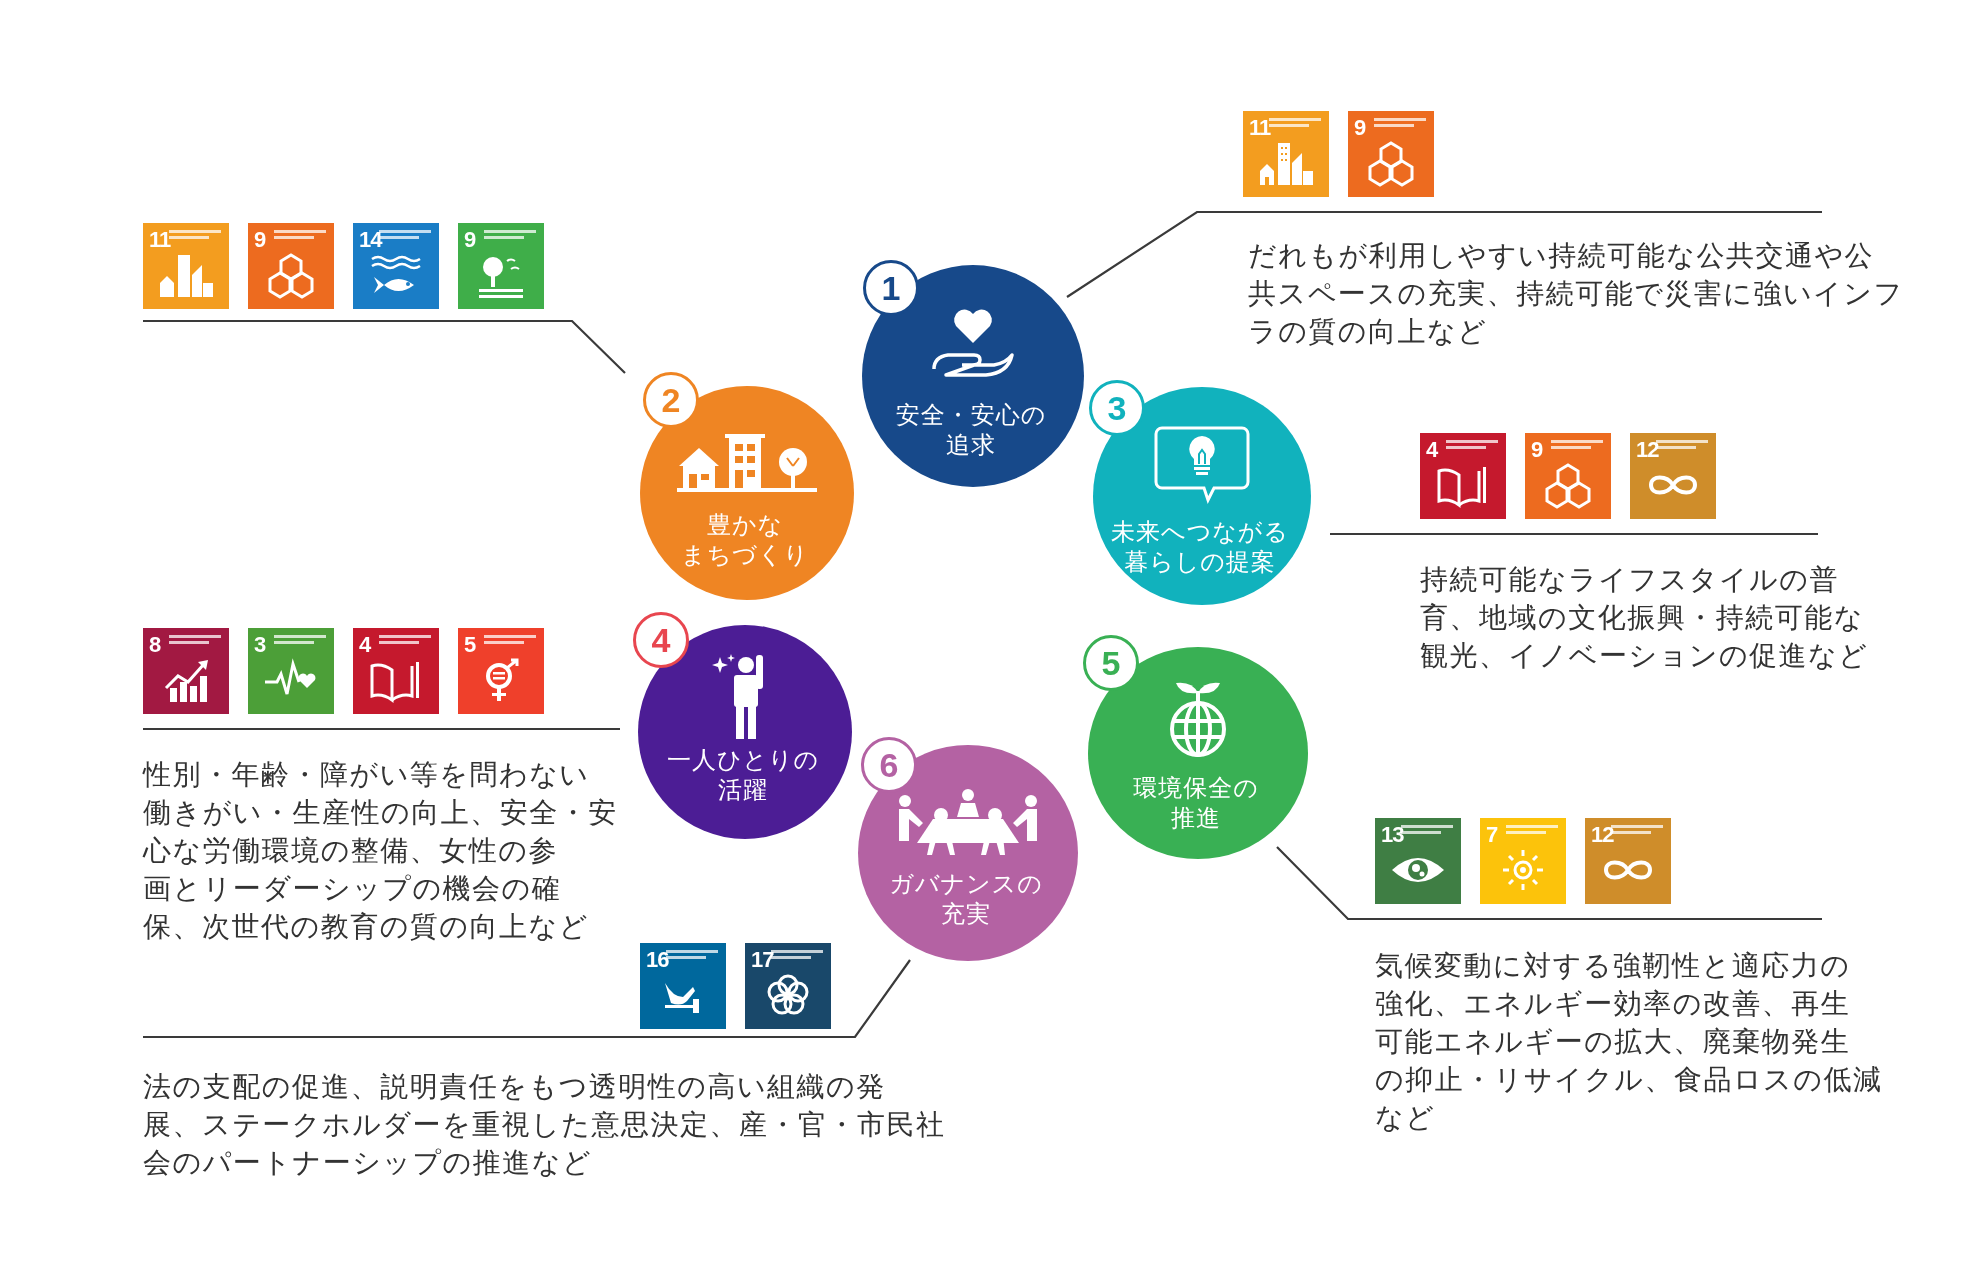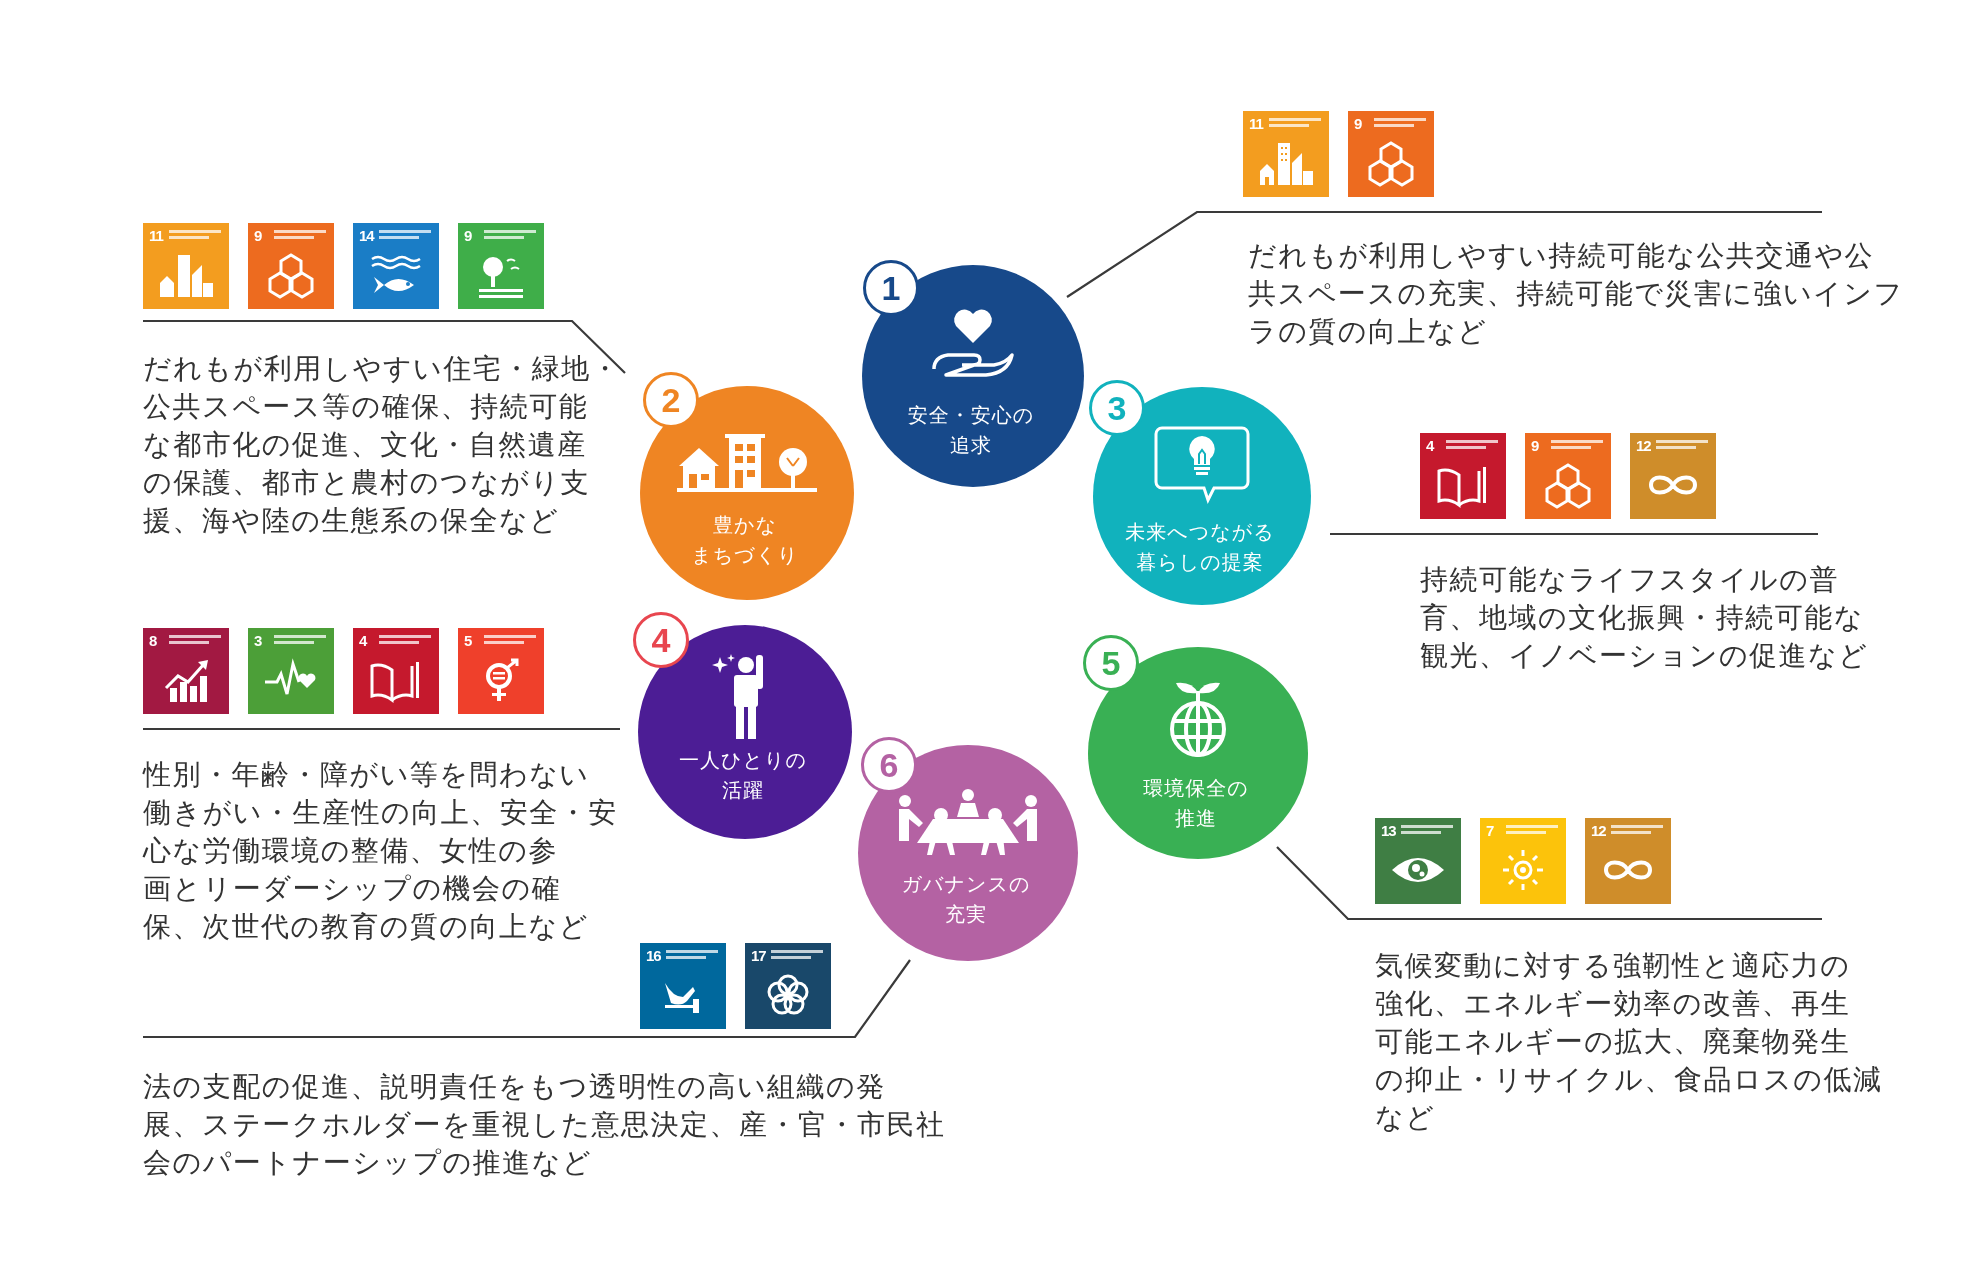--- a/index.html
+++ b/index.html
@@ -3,29 +3,29 @@
 <meta charset="utf-8">
 <style>
   html, body { margin:0; padding:0; background:#ffffff; }
   body { width:1964px; height:1272px; position:relative; overflow:hidden;
          font-family:"DejaVu Sans", "Liberation Sans", sans-serif; }
   #stage { position:absolute; left:0; top:0; width:1964px; height:1272px; }
   .lines { position:absolute; left:0; top:0; width:1964px; height:1272px; pointer-events:none; }
 
   .circle { position:absolute; border-radius:50%; color:#fff; text-align:center; }
   .circle .icon { position:absolute; left:50%; transform:translateX(-50%); }
-  .circle .label { position:absolute; left:0; right:4px; font-size:20px; line-height:30px; letter-spacing:1px; }
+  .circle .label { position:absolute; left:0; right:4px; font-size:24px; line-height:30px; letter-spacing:1px; }
   .badge { position:absolute; width:56px; height:56px; border-radius:50%; background:#fff;
            border:3px solid; box-sizing:border-box; display:flex; align-items:center; justify-content:center;
            font-family:"Liberation Sans", sans-serif; font-weight:bold; font-size:34px; }
 
   .goals { position:absolute; display:flex; gap:19px; }
   .goal { width:86px; height:86px; position:relative; color:#fff; overflow:hidden; }
   .goal .num { position:absolute; left:6px; top:4px; font-family:"Liberation Sans", sans-serif;
-               font-weight:bold; font-size:15px; letter-spacing:-1px; }
+               font-weight:bold; font-size:22px; letter-spacing:-1px; }
   .goal .cap { position:absolute; left:26px; top:7px; width:52px; height:3px; background:rgba(255,255,255,.75); }
   .goal .cap2 { position:absolute; left:26px; top:13px; width:40px; height:3px; background:rgba(255,255,255,.75); }
   .goal svg { position:absolute; left:50%; top:30px; transform:translateX(-50%); }
 
   .desc { position:absolute; color:#333; font-size:28px; line-height:38px; letter-spacing:1.5px; }
 </style>
 </head>
 <body>
 
 <div id="stage">
@@ -288,27 +288,20 @@
             <circle cx="18" cy="19" r="9"></circle>
           </g>
         </svg>
     </div>
   </div>
 
   <div class="desc" style="left:1248px; top:237px;">
     <div>だれもが利用しやすい持続可能な公共交通や公</div>
     <div>共スペースの充実、持続可能で災害に強いインフ</div>
     <div>ラの質の向上など</div>
-  </div>
-  <div class="desc" style="left:143px; top:350px;">
-    <div>だれもが利用しやすい住宅・緑地・</div>
-    <div>公共スペース等の確保、持続可能</div>
-    <div>な都市化の促進、文化・自然遺産</div>
-    <div>の保護、都市と農村のつながり支</div>
-    <div>援、海や陸の生態系の保全など</div>
   </div>
   <div class="desc" style="left:1420px; top:561px;">
     <div>持続可能なライフスタイルの普</div>
     <div>育、地域の文化振興・持続可能な</div>
     <div>観光、イノベーションの促進など</div>
   </div>
   <div class="desc" style="left:143px; top:756px;">
     <div>性別・年齢・障がい等を問わない</div>
     <div>働きがい・生産性の向上、安全・安</div>
     <div>心な労働環境の整備、女性の参</div>

